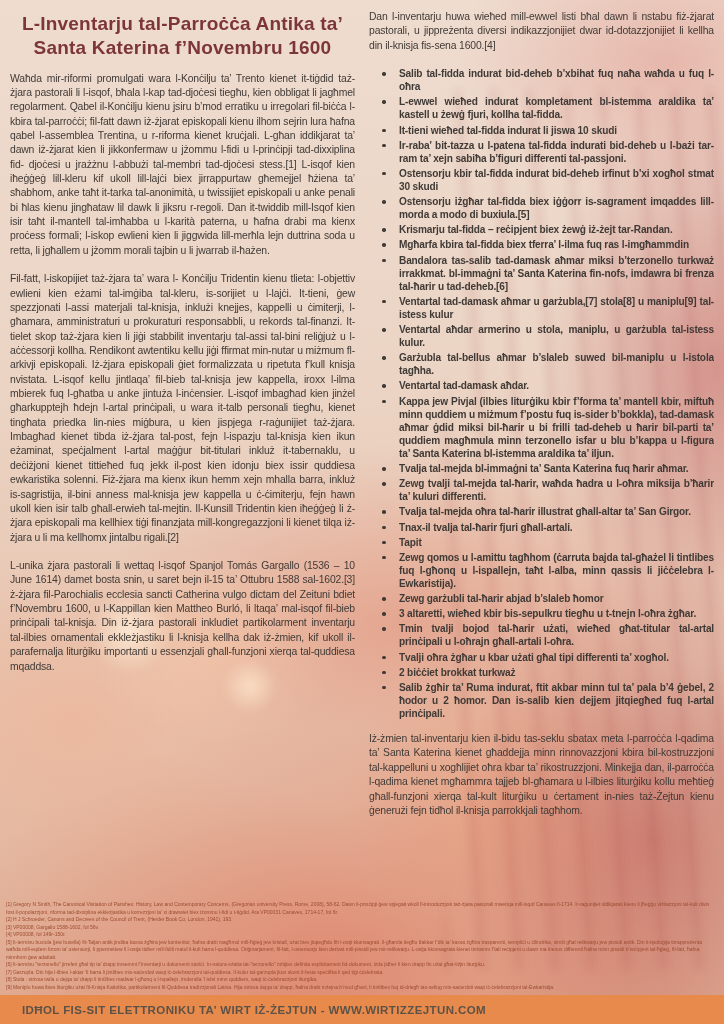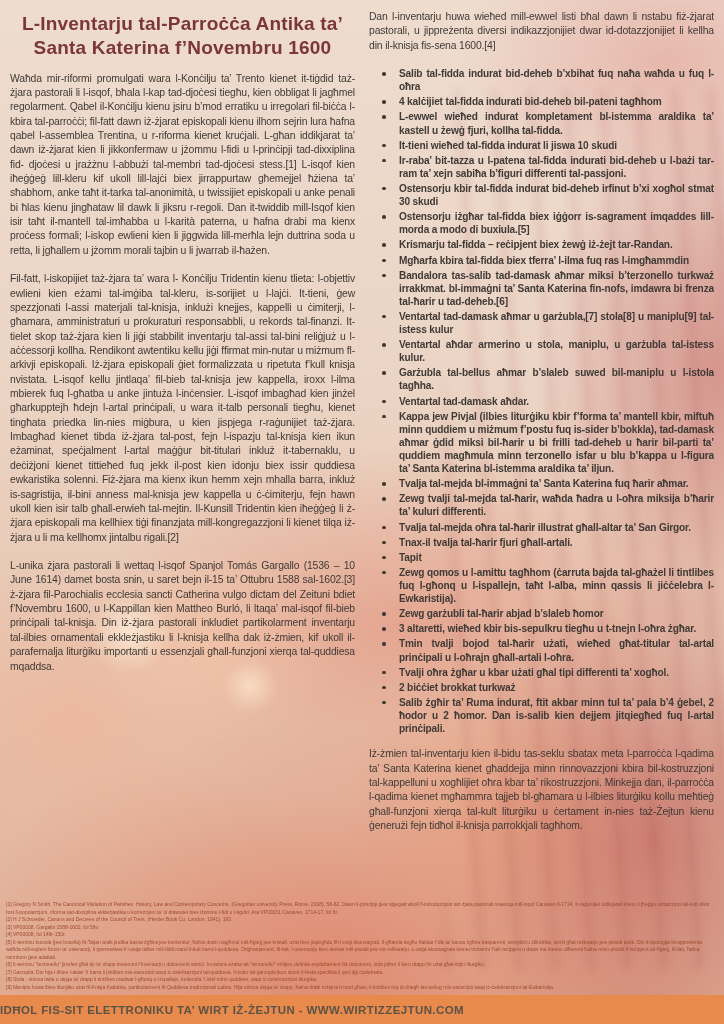--- a/index.html
+++ b/index.html
@@ -81,20 +81,21 @@
     color:var(--footnote-color,#9c4c31);
     text-align:left;
   }
   
   .footer{
     position:absolute;left:0;right:0;bottom:0;height:29px;
     background:var(--footer-bg,#e88a4b);
     display:flex;align-items:center;
   }
   .footer-text{
+    padding-left:22px;
     font-size:11.5px;font-weight:700;letter-spacing:.4px;
     color:var(--footer-text,#5c5247);
     cursor:pointer;
   }
 </style>
 </head>
 <body>
 
 <div class="page">
   <div class="bg-base"></div>
@@ -105,21 +106,20 @@
     <div class="col">
       <h1 class="title">L-Inventarju tal-Parroċċa Antika ta’ Santa Katerina f’Novembru 1600</h1>
       <p class="para">Waħda mir-riformi promulgati wara l-Konċilju ta’ Trento kienet it-tiġdid taż-żjara pastorali li l-isqof, bħala l-kap tad-djoċesi tiegħu, kien obbligat li jagħmel regolarment. Qabel il-Konċilju kienu jsiru b’mod erratiku u irregolari fil-biċċa l-kbira tal-parroċċi; fil-fatt dawn iż-żjarat episkopali kienu ilhom sejrin lura ħafna qabel l-assemblea Trentina, u r-riforma kienet kruċjali. L-għan iddikjarat ta’ dawn iż-żjarat kien li jikkonfermaw u jżommu l-fidi u l-prinċipji tad-dixxiplina fid- djoċesi u jrażżnu l-abbużi tal-membri tad-djoċesi stess.[1] L-isqof kien iħeġġeġ lill-kleru kif ukoll lill-lajċi biex jirrappurtaw għemejjel ħżiena ta’ sħabhom, anke taħt it-tarka tal-anonimità, u twissijiet episkopali u anke penali bi ħlas kienu jingħataw lil dawk li jiksru r-regoli. Dan it-twiddib mill-Isqof kien isir taħt il-mantell tal-imħabba u l-karità paterna, u ħafna drabi ma kienx proċess formali; l-iskop ewlieni kien li jiggwida lill-merħla lejn duttrina soda u retta, li jgħallem u jżomm morali tajbin u li jwarrab il-ħażen.</p>
       <p class="para">Fil-fatt, l-iskopijiet taż-żjara ta’ wara l- Konċilju Tridentin kienu tlieta: l-objettiv ewlieni kien eżami tal-imġiba tal-kleru, is-sorijiet u l-lajċi. It-tieni, ġew spezzjonati l-assi materjali tal-knisja, inklużi knejjes, kappelli u ċimiterji, l-għamara, amministraturi u prokuraturi responsabbli, u rekords tal-finanzi. It-tielet skop taż-żjara kien li jiġi stabbilit inventarju tal-assi tal-bini reliġjuż u l-aċċessorji kollha. Rendikont awtentiku kellu jiġi ffirmat min-nutar u miżmum fl-arkivji episkopali. Iż-żjara episkopali ġiet formalizzata u ripetuta f’kull knisja nvistata. L-isqof kellu jintlaqa’ fil-bieb tal-knisja jew kappella, iroxx l-ilma mbierek fuq l-għatba u anke jintuża l-inċensier. L-isqof imbagħad kien jinżel għarkupptejh ħdejn l-artal prinċipali, u wara it-talb personali tiegħu, kienet tingħata priedka lin-nies miġbura, u kien jispjega r-raġunijiet taż-żjara. Imbagħad kienet tibda iż-żjara tal-post, fejn l-ispazju tal-knisja kien ikun eżaminat, speċjalment l-artal maġġur bit-titulari inkluż it-tabernaklu, u deċiżjoni kienet tittieħed fuq jekk il-post kien idonju biex issir quddiesa ewkaristika solenni. Fiż-żjara ma kienx ikun hemm xejn mhalla barra, inkluż is-sagristija, il-bini anness mal-knisja jew kappella u ċ-ċimiterju, fejn hawn ukoll kien isir talb għall-erwieħ tal-mejtin. Il-Kunsill Tridentin kien iħeġġeġ li ż-żjara episkopali ma kellhiex tiġi finanzjata mill-kongregazzjoni li kienet tilqa iż-żjara u li ma kellhomx jintalbu rigali.[2]</p>
       <p class="para">L-unika żjara pastorali li wettaq l-isqof Spanjol Tomás Gargallo (1536 – 10 June 1614) damet bosta snin, u saret bejn il-15 ta’ Ottubru 1588 sal-1602.[3] ż-żjara fil-Parochialis ecclesia sancti Catherina vulgo dictam del Zeituni bdiet f’Novembru 1600, u l-Kappillan kien Mattheo Burló, li ltaqa’ mal-isqof fil-bieb prinċipali tal-knisja. Din iż-żjara pastorali inkludiet partikolarment inventarju tal-ilbies ornamentali ekkleżjastiku li l-knisja kellha dak iż-żmien, kif ukoll il-parafernalja liturġiku importanti u essenzjali għall-funzjoni xierqa tal-quddiesa mqaddsa.</p>
     </div>
     <div class="col">
       <p class="para">Dan l-inventarju huwa wieħed mill-ewwel listi bħal dawn li nstabu fiż-żjarat pastorali, u jippreżenta diversi indikazzjonijiet dwar id-dotazzjonijiet li kellha din il-knisja fis-sena 1600.[4]</p>
       <ul class="bullets">
           <li class="bullet"><span class="dot"></span><span class="btxt">Salib tal-fidda indurat bid-deheb b’xbihat fuq naħa waħda u fuq l-oħra</span></li>
-          <li class="bullet"><span class="dot"></span><span class="btxt">4 kalċijiet tal-fidda indurati bid-deheb bil-pateni tagħhom</span></li>
           <li class="bullet"><span class="dot"></span><span class="btxt">L-ewwel wieħed indurat kompletament bl-istemma araldika ta’ kastell u żewġ fjuri, kollha tal-fidda.</span></li>
           <li class="bullet"><span class="dot"></span><span class="btxt">It-tieni wieħed tal-fidda indurat li jiswa 10 skudi</span></li>
           <li class="bullet"><span class="dot"></span><span class="btxt">Ir-raba’ bit-tazza u l-patena tal-fidda indurati bid-deheb u l-bażi tar-ram ta’ xejn sabiħa b’figuri differenti tal-passjoni.</span></li>
           <li class="bullet"><span class="dot"></span><span class="btxt">Ostensorju kbir tal-fidda indurat bid-deheb irfinut b’xi xogħol stmat 30 skudi</span></li>
           <li class="bullet"><span class="dot"></span><span class="btxt">Ostensorju iżgħar tal-fidda biex iġġorr is-sagrament imqaddes lill-morda a modo di buxiula.[5]</span></li>
           <li class="bullet"><span class="dot"></span><span class="btxt">Krismarju tal-fidda – reċipjent biex żewġ iż-żejt tar-Randan.</span></li>
           <li class="bullet"><span class="dot"></span><span class="btxt">Mgħarfa kbira tal-fidda biex tferra’ l-ilma fuq ras l-imgħammdin</span></li>
           <li class="bullet"><span class="dot"></span><span class="btxt">Bandalora tas-salib tad-damask aħmar miksi b’terzonello turkważ irrakkmat. bl-immaġni ta’ Santa Katerina fin-nofs, imdawra bi frenza tal-ħarir u tad-deheb.[6]</span></li>
           <li class="bullet"><span class="dot"></span><span class="btxt">Ventartal tad-damask aħmar u garżubla,[7] stola[8] u maniplu[9] tal-istess kulur</span></li>
           <li class="bullet"><span class="dot"></span><span class="btxt">Ventartal aħdar armerino u stola, maniplu, u garżubla tal-istess kulur.</span></li>

